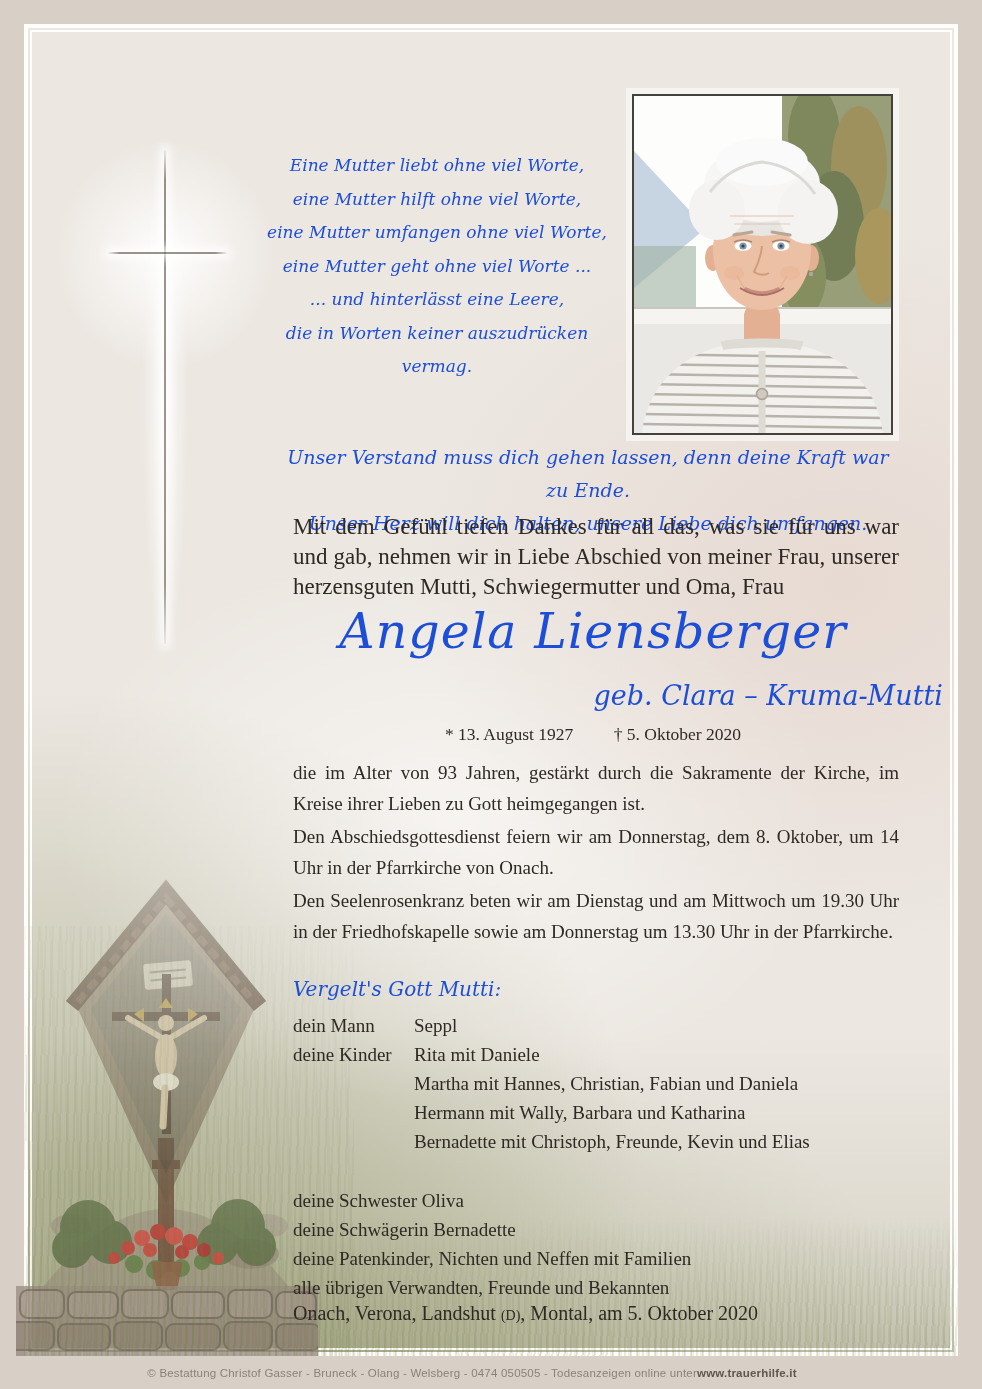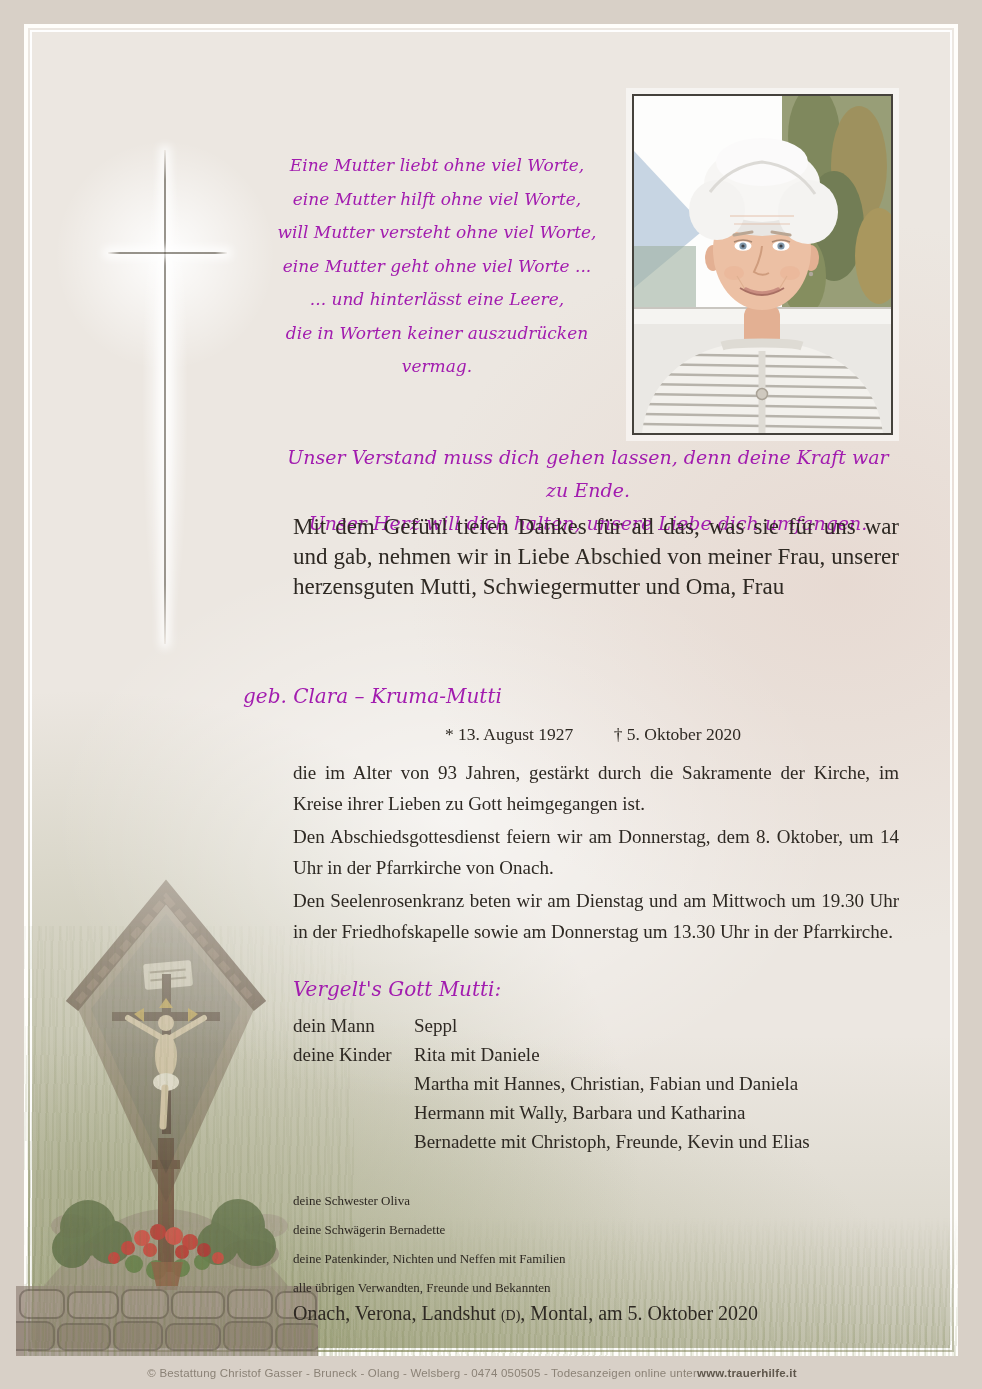--- a/index.html
+++ b/index.html
@@ -64,51 +64,51 @@
   
   .shrine{ position:absolute; left:16px; top:876px; width:302px; height:480px; }
   
   .photo{
     position:absolute; left:632px; top:94px; width:257px; height:337px;
     border:2px solid #45423c; background:#fdfdfc;
     box-shadow:0 0 0 6px rgba(255,255,255,0.55);
   }
   .photo svg{ display:block; }
   
-  .script{ font-family:"DejaVu Serif", serif; font-style:italic; color:#a21caf; }
+  .script{ font-family:"DejaVu Serif", serif; font-style:italic; color:#1d4ed8; }
   .poem{ position:absolute; left:252px; top:149px; width:370px; text-align:center; }
   .poem p{ margin:0; font-size:17px; line-height:33.5px; }
   .verse{ position:absolute; left:278px; top:441px; width:620px; text-align:center; }
   .verse p{ margin:0; font-size:19px; line-height:33px; }
   .intro{
     position:absolute; left:293px; top:512px; width:606px; margin:0;
     font-size:23px; line-height:30px; text-align:justify;
   }
   .name{
     position:absolute; left:243px; top:594px; width:700px; margin:0;
     font-size:49px; font-weight:500; text-align:center; letter-spacing:1px; line-height:76px;
   }
   .birthname{
     position:absolute; left:243px; top:677px; width:700px;
-    font-size:20px; text-align:left; line-height:38px;
+    font-size:27px; text-align:right; line-height:38px;
   }
   .dates{
     position:absolute; left:243px; top:724px; width:700px; text-align:center;
     font-size:17.5px; color:#2e2923;
   }
   .dates .death{ margin-left:36px; }
   .para{ position:absolute; left:293px; width:606px; margin:0; font-size:19px; line-height:31px; text-align:justify; }
   .p-age{ top:757px; }
   .p-service{ top:821px; }
   .p-rosary{ top:885px; }
   .vergelt{ position:absolute; left:293px; top:977px; font-size:20px; }
   .family{ position:absolute; left:293px; top:1011px; width:620px; font-size:19px; line-height:29px; }
   .fam-row{ display:flex; }
   .fam-label{ width:121px; flex:none; }
-  .singles{ position:absolute; left:293px; top:1186px; width:620px; font-size:13px; line-height:29px; }
+  .singles{ position:absolute; left:293px; top:1186px; width:620px; font-size:19px; line-height:29px; }
   .singles p{ margin:0; }
   .dateline{ position:absolute; left:293px; top:1302px; width:620px; font-size:20px; }
   .dateline .small{ font-size:14px; }
   
   .footer{
     position:absolute; left:0; top:1356px; width:944px; height:33px;
     display:flex; align-items:center; justify-content:center;
     font-family:"Liberation Sans", sans-serif; font-size:11.5px; color:#8b8276;
     letter-spacing:0.2px;
   }
@@ -306,33 +306,34 @@
       <path d="M103,180 Q109,190 112,195" fill="none" stroke="#dfb091" stroke-width="1.2"></path>
       <path d="M153,180 Q147,190 144,195" fill="none" stroke="#dfb091" stroke-width="1.2"></path>
       <path d="M112,193 Q128,201 144,193" fill="none" stroke="#c98d80" stroke-width="3.5" stroke-linecap="round"></path>
       <path d="M106,192 Q128,206 150,192" fill="none" stroke="#a86f63" stroke-width="1.8"></path>
     </svg>
   </div>
 
   <div class="poem script">
     <p>Eine Mutter liebt ohne viel Worte,</p>
     <p>eine Mutter hilft ohne viel Worte,</p>
-    <p>will Mutter versteht ohne viel Worte,</p>
+    <p>eine Mutter umfangen ohne viel Worte,</p>
     <p>eine Mutter geht ohne viel Worte ...</p>
     <p>... und hinterlässt eine Leere,</p>
     <p>die in Worten keiner auszudrücken vermag.</p>
   </div>
 
   <div class="verse script">
     <p>Unser Verstand muss dich gehen lassen, denn deine Kraft war zu Ende.</p>
     <p>Unser Herz will dich halten, unsere Liebe dich umfangen.</p>
   </div>
 
   <p class="intro">Mit dem Gefühl tiefen Dankes für all das, was sie für uns war und gab, nehmen wir in Liebe Abschied von meiner Frau, unserer herzensguten Mutti, Schwiegermutter und Oma, Frau</p>
 
+  <h1 class="name script">Angela Liensberger</h1>
   <div class="birthname script">geb. Clara – Kruma-Mutti</div>
 
   <div class="dates">
     <span class="birth">* 13. August 1927</span>
     <span class="death">† 5. Oktober 2020</span>
   </div>
 
   <p class="para p-age">die im Alter von 93 Jahren, gestärkt durch die Sakramente der Kirche, im Kreise ihrer Lieben zu Gott heimgegangen ist.</p>
   <p class="para p-service">Den Abschiedsgottesdienst feiern wir am Donnerstag, dem 8. Oktober, um 14 Uhr in der Pfarrkirche von Onach.</p>
   <p class="para p-rosary">Den Seelenrosenkranz beten wir am Dienstag und am Mittwoch um 19.30 Uhr in der Friedhofskapelle sowie am Donnerstag um 13.30 Uhr in der Pfarrkirche.</p>

